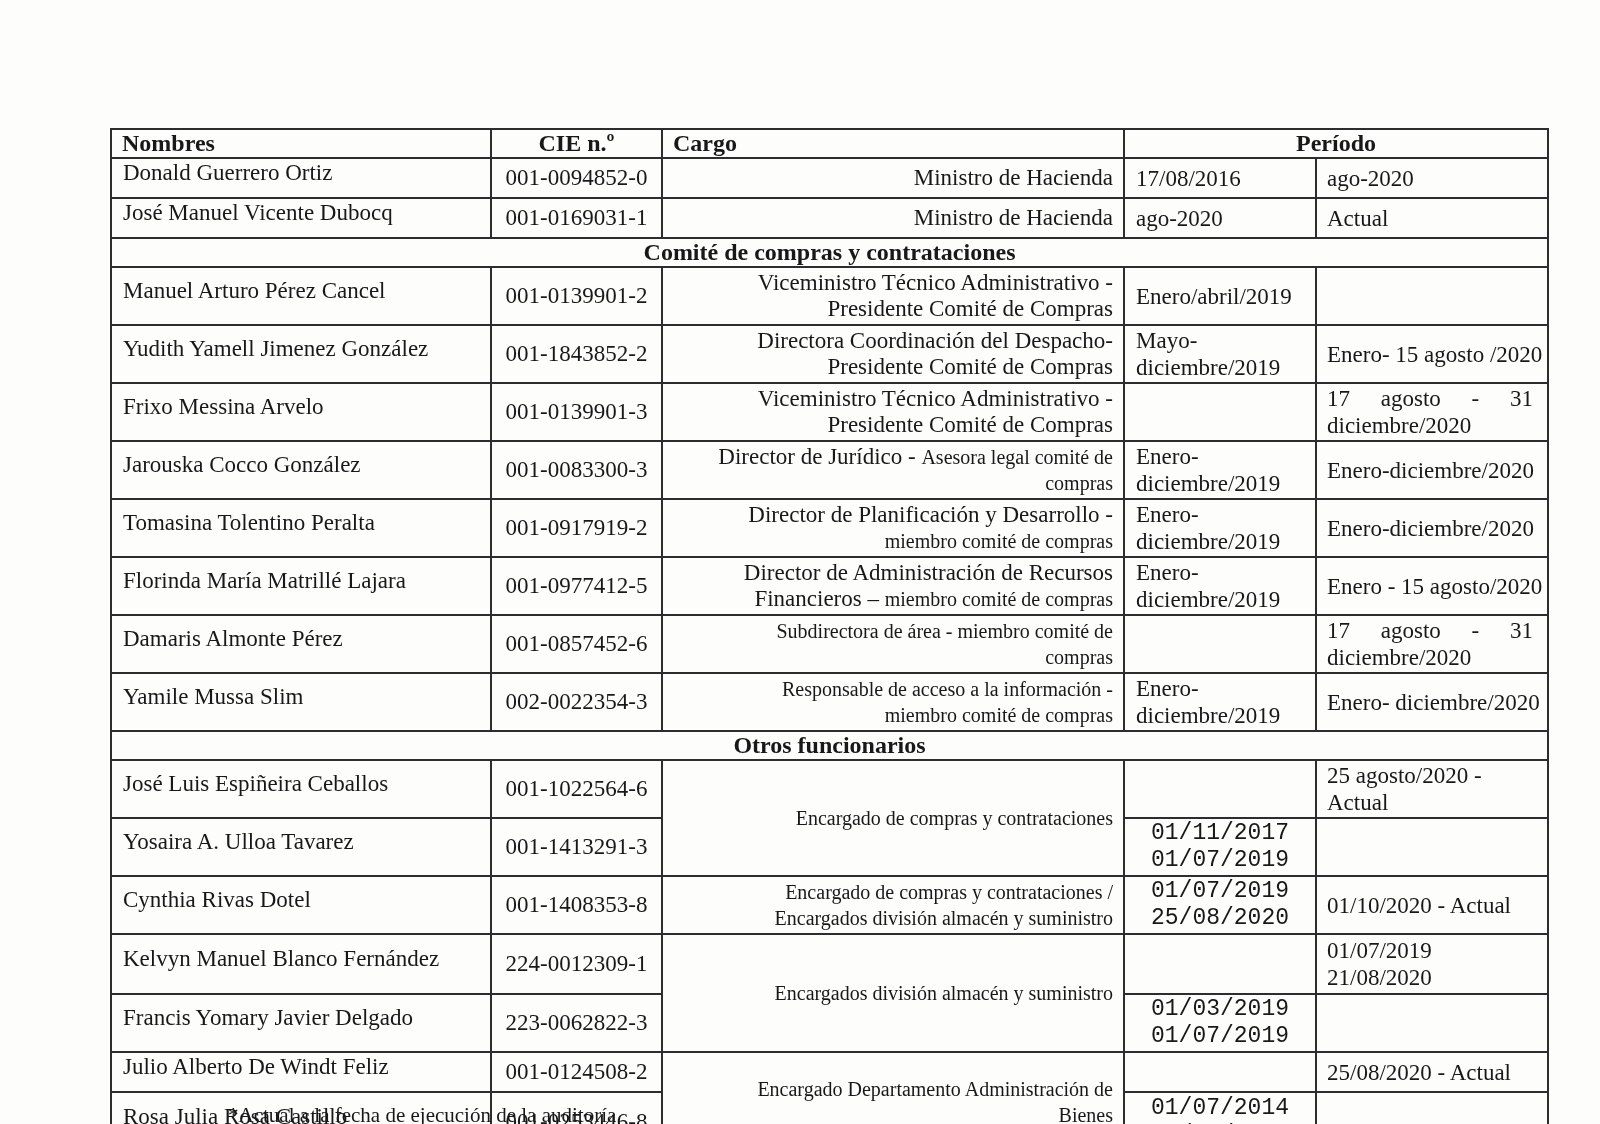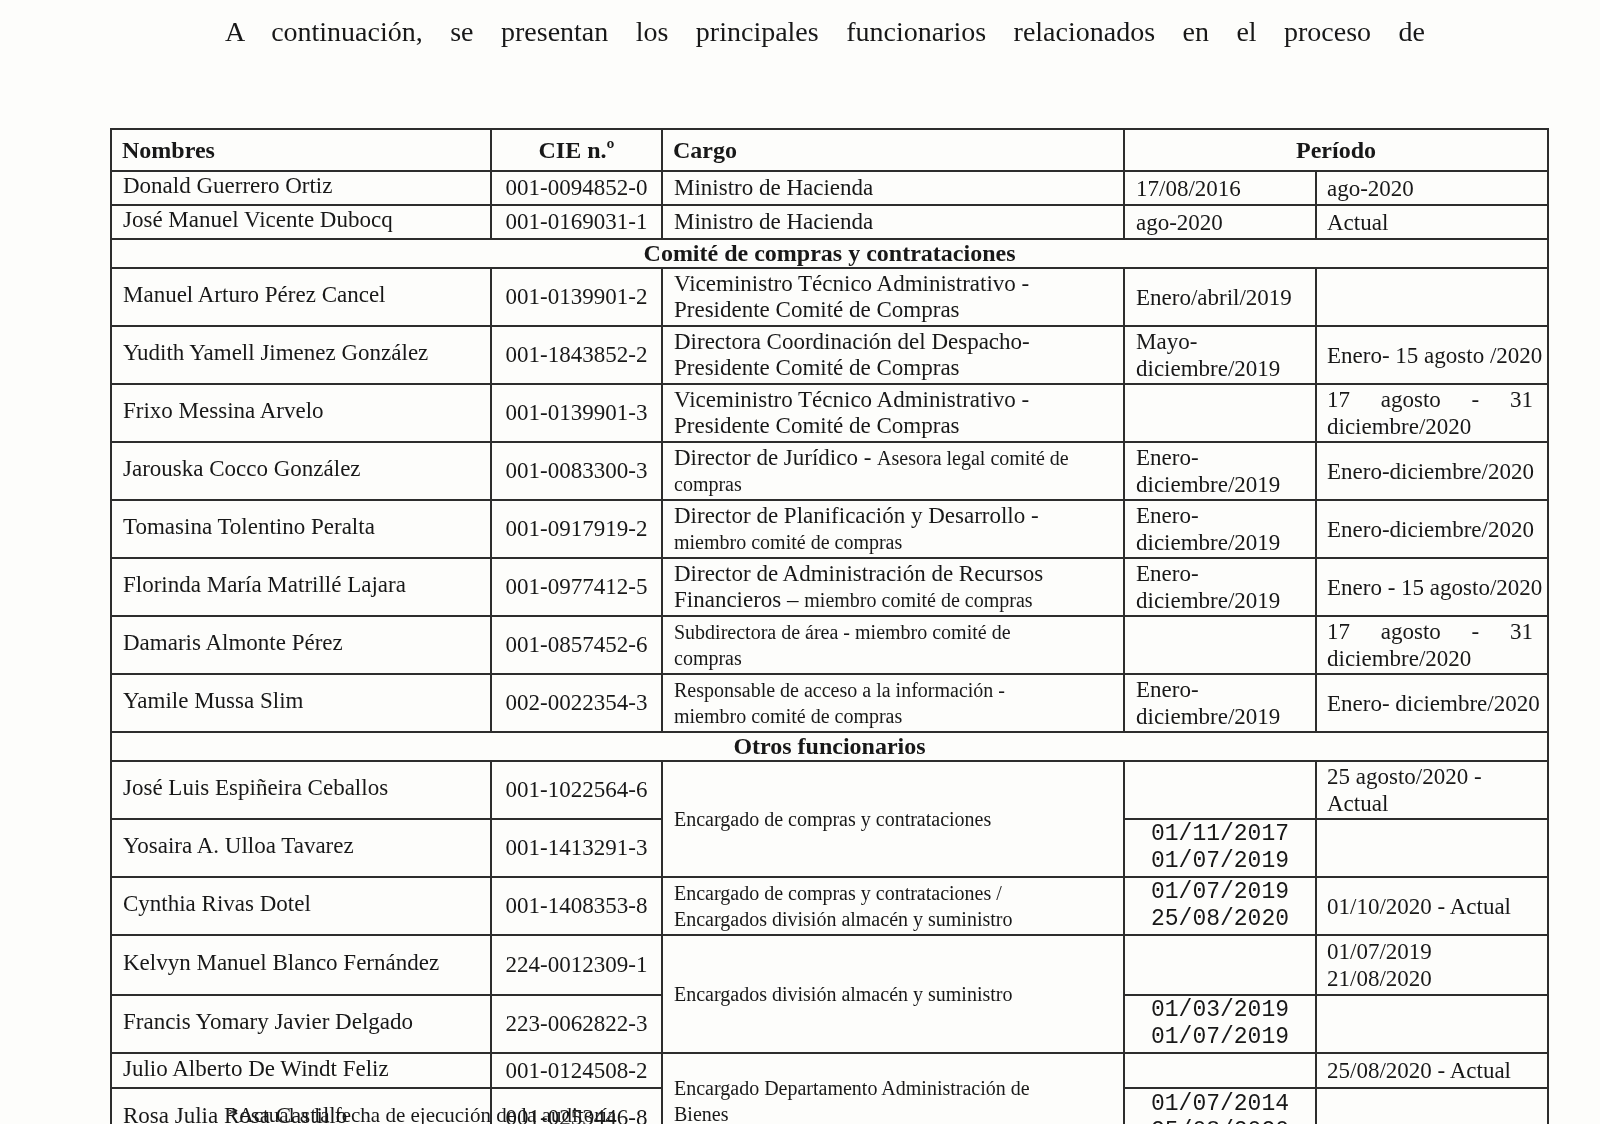--- a/index.html
+++ b/index.html
@@ -38,42 +38,42 @@
     width: 1437px;
     border-collapse: collapse;
     table-layout: fixed;
   }
   .officials-table th,
   .officials-table td {
     border: 2px solid #2d2d2d;
     vertical-align: middle;
     overflow: hidden;
   }
-  .officials-table thead tr { height: 42px; }
+  .officials-table thead tr { height: 29px; }
   .officials-table th {
     font-size: 24px;
     font-weight: bold;
     padding: 0 10px;
   }
   .th-left   { text-align: left; }
   .th-center { text-align: center; }
   .td-name {
     font-size: 23px;
     text-align: left;
-    padding: 1px 6px 5px 11px;
+    padding: 1px 6px 11px 11px;
     white-space: pre-line;
   }
   .td-cie {
     font-size: 23px;
     text-align: center;
     padding: 1px 2px;
   }
   .td-cargo {
     font-size: 23px;
-    text-align: left;
+    text-align: right;
     padding: 2px 10px 2px 11px;
     white-space: pre-line;
     line-height: 26px;
   }
   .cargo-reg { font-size: 23px; }
   .cargo-sm  { font-size: 20px; }
   .td-p1, .td-p2 {
     font-size: 23px;
     text-align: left;
     padding: 1px 4px 1px 11px;
@@ -103,21 +103,20 @@
     top: 1082px;
     font-size: 21px;
   }
 </style>
 </head>
 <body>
 
 <div class="page">
 
   <div class="intro">
-    <div class="intro-line1">A continuación, se presentan los principales funcionarios relacionados en el proceso de</div>
   </div>
 
   <table class="officials-table">
     <colgroup>
       <col style="width:380px">
       <col style="width:171px">
       <col style="width:462px">
       <col style="width:192px">
       <col style="width:232px">
     </colgroup>

